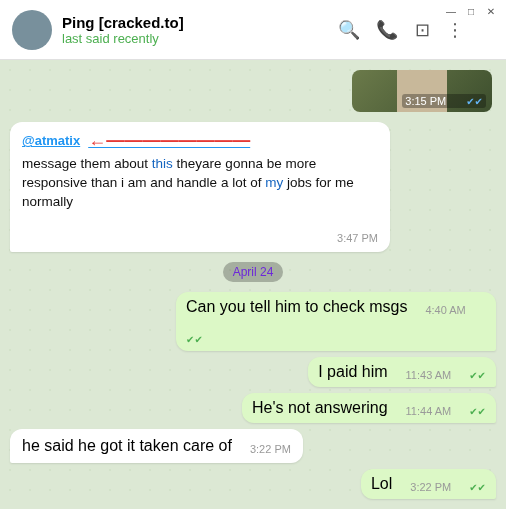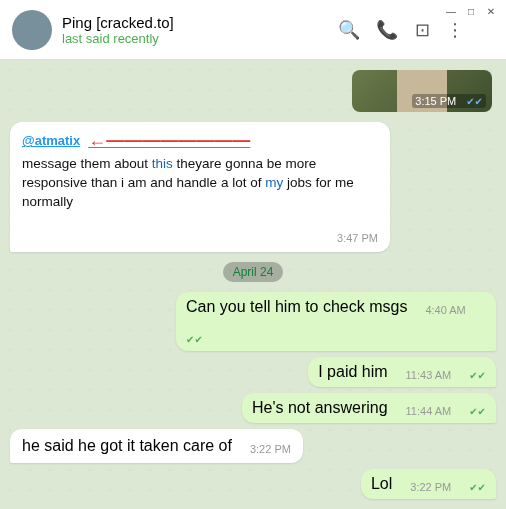--- a/index.html
+++ b/index.html
@@ -44,21 +44,21 @@
     .header-avatar {
       width: 40px; height: 40px;
       border-radius: 50%;
       background: #78909c;
       margin-right: 10px;
       flex-shrink: 0;
     }
     .header-info { flex: 1; }
     .header-name {
       font-size: 15px;
-      font-weight: 400;
+      font-weight: 700;
       color: #000;
     }
     .header-status {
       font-size: 13px;
       color: #4caf50;
     }
     .header-actions {
       display: flex;
       gap: 16px;
       align-items: center;
@@ -128,21 +128,21 @@
     .video-time {
       position: absolute;
       bottom: 4px; right: 6px;
       font-size: 11px;
       color: #fff;
       background: rgba(0,0,0,0.3);
       padding: 1px 3px;
       border-radius: 3px;
       display: flex;
       align-items: center;
-      gap: 10px;
+      gap: 20px;
     }
     .tick-double {
       color: #64b5f6;
       font-size: 10px;
     }
 
     
     .msg-received {
       align-self: flex-start;
       background: #fff;
@@ -194,21 +194,21 @@
       border-radius: 12px 12px 2px 12px;
       padding: 6px 10px;
       max-width: 320px;
       box-shadow: 0 1px 2px rgba(0,0,0,0.1);
     }
 
     
     .date-divider {
       align-self: center;
       background: rgba(0,0,0,0.25);
-      color: #15803d;
+      color: #6d28d9;
       font-size: 12px;
       padding: 3px 10px;
       border-radius: 10px;
       margin: 4px 0;
     }
 
     .tick-sent { color: #4caf50; font-size: 10px; }
 
     .msg-inline {
       display: flex;

